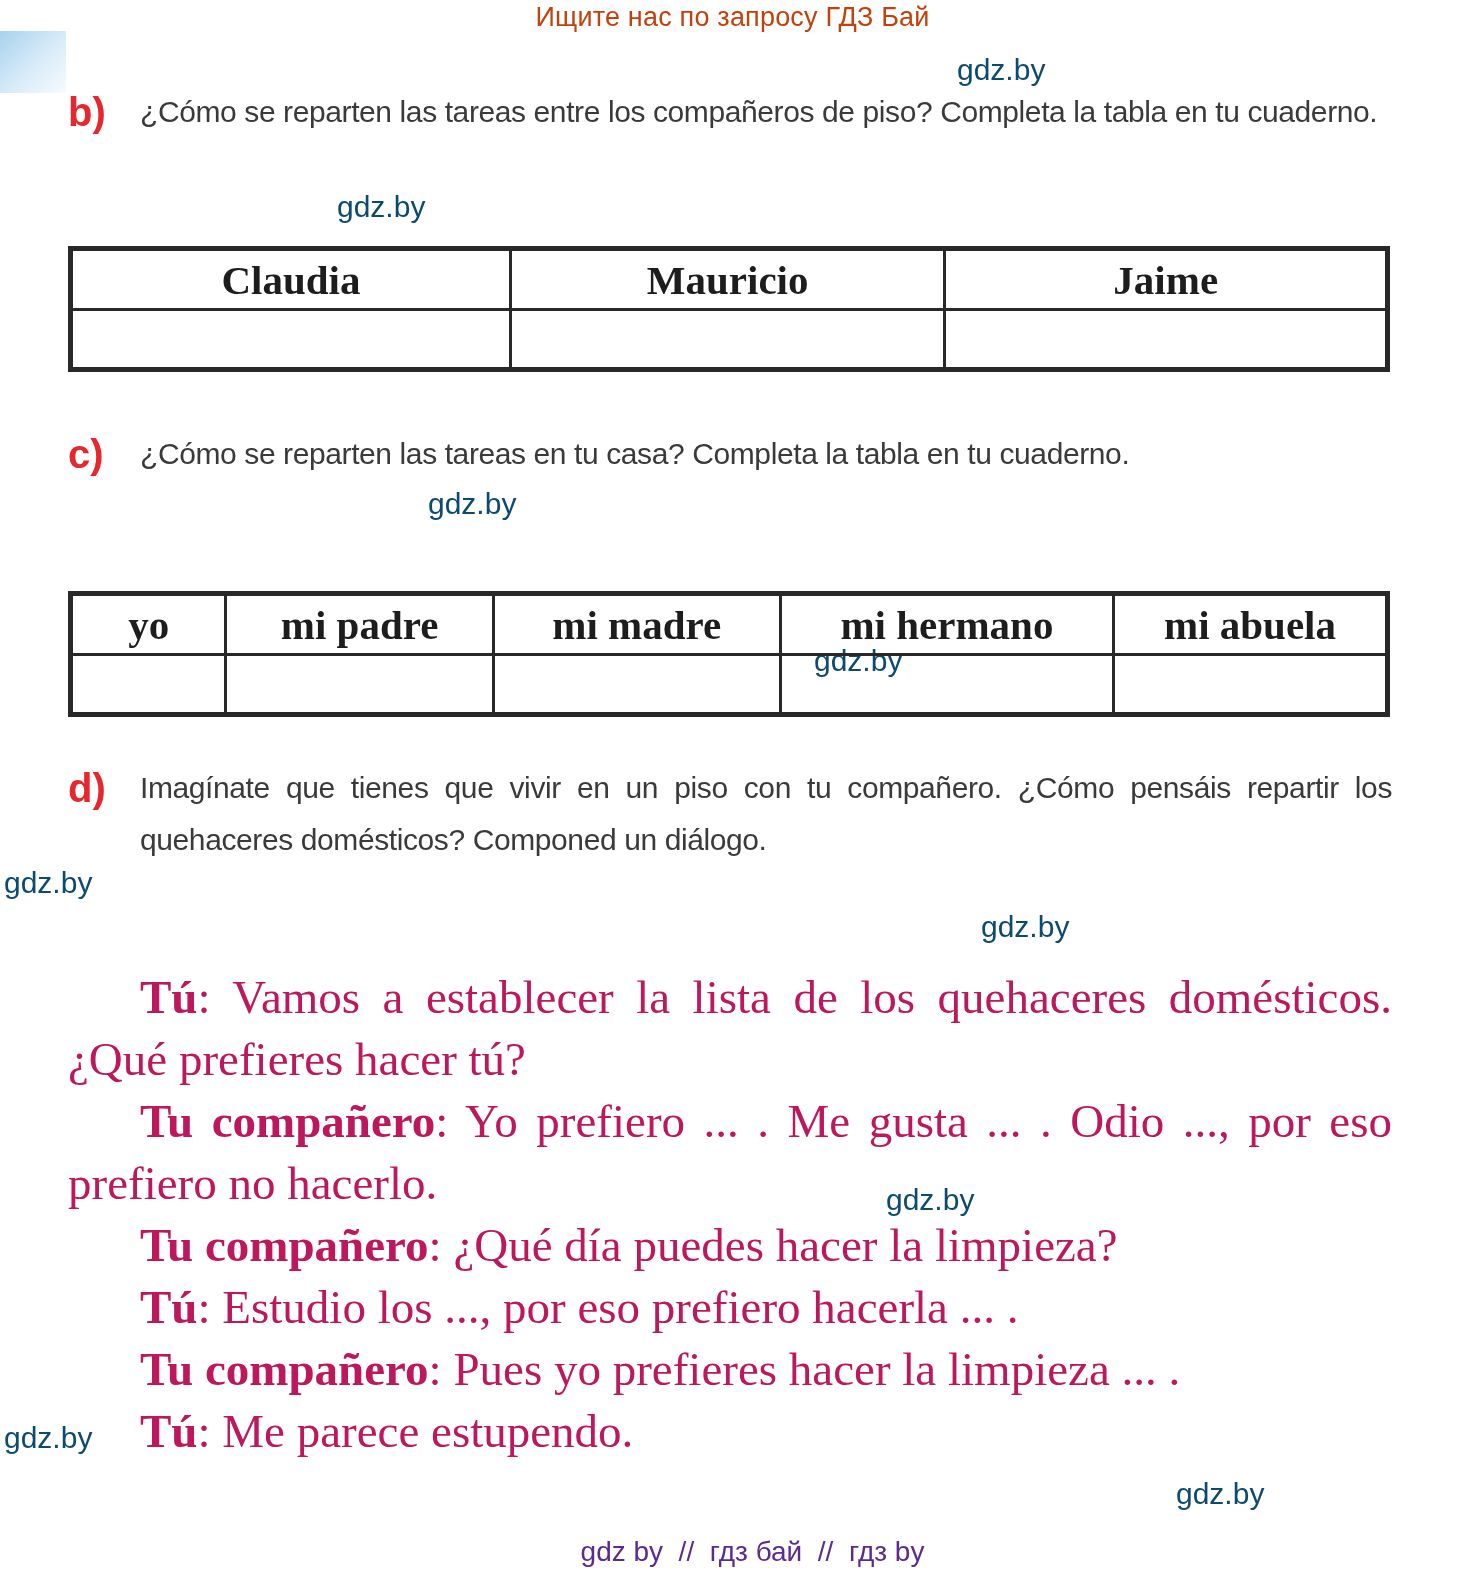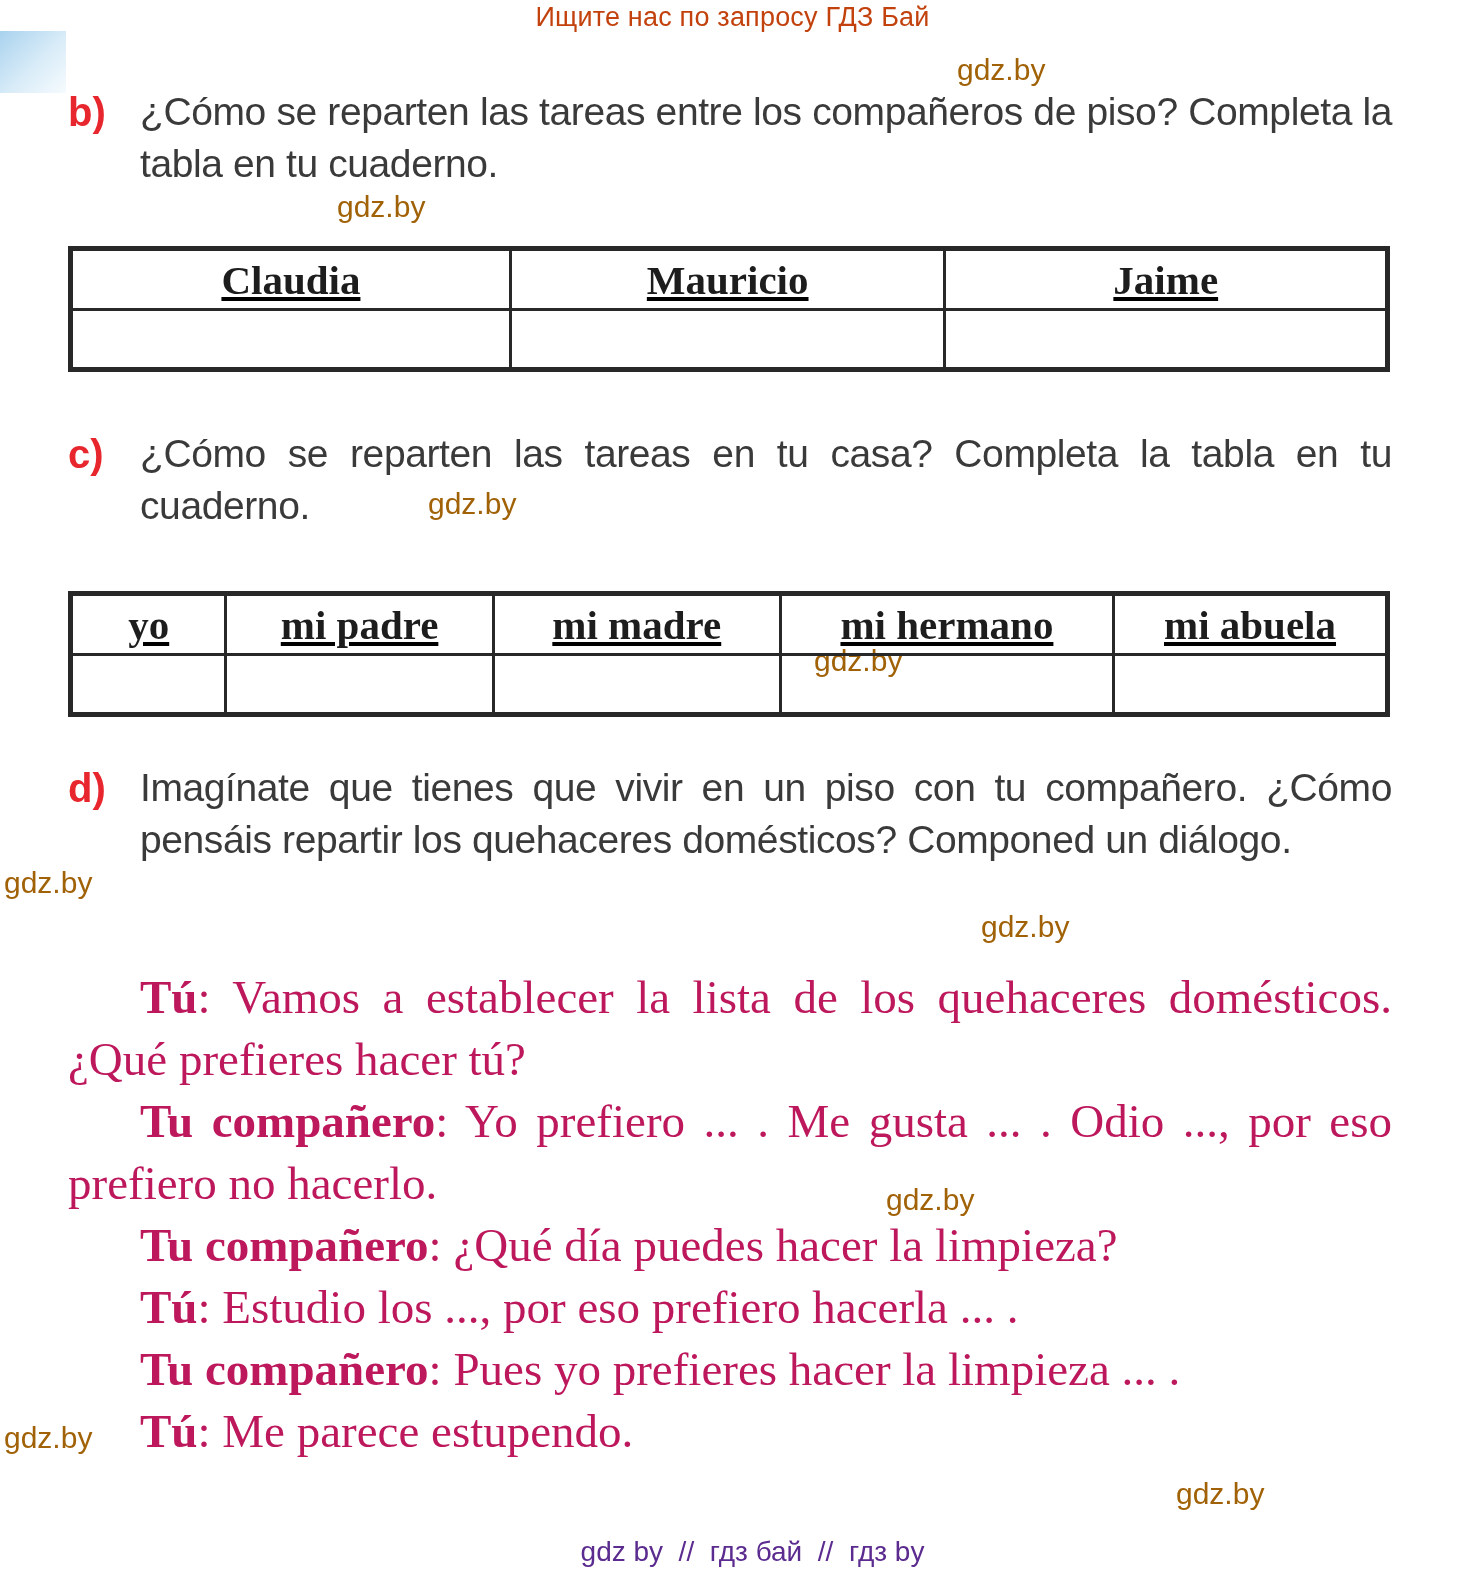--- a/index.html
+++ b/index.html
@@ -10,21 +10,21 @@
   
   .promo{
     position:absolute;top:2px;left:0;width:100%;text-align:center;
     color:#c2410c;font-size:27px;font-weight:500;letter-spacing:0.2px;
   }
   .corner{
     position:absolute;left:0;top:31px;width:66px;height:62px;
     background:linear-gradient(135deg,#a9d2ee 0%,#d9ecf8 55%,#f6fbfe 100%);
   }
   .wm{
-    position:absolute;color:#a16207;font-size:30px;line-height:30px;
+    position:absolute;color:#0c4a6e;font-size:30px;line-height:30px;
     font-family:"Liberation Sans", sans-serif;white-space:nowrap;
   }
   .wm1{left:957px;top:55px;}
   .wm2{left:337px;top:192px;}
   .wm3{left:428px;top:489px;}
   .wm4{left:814px;top:646px;}
   .wm5{left:4px;top:868px;}
   .wm6{left:981px;top:912px;}
   .wm7{left:886px;top:1185px;}
   .wm8{left:4px;top:1423px;}
@@ -33,31 +33,31 @@
     position:absolute;top:1536px;left:0;width:100%;text-align:center;
     color:#5b2b8f;font-size:28px;white-space:pre;padding-left:20px;
   }
   
   .ex-label{
     position:absolute;left:68px;color:#e8262d;font-weight:bold;
     font-size:40px;line-height:52px;
   }
   .ex-text{
     position:absolute;left:140px;width:1252px;color:#3a3a3a;
-    font-size:39px;line-height:52px;text-align:justify;letter-spacing:-0.4px;
+    font-size:30px;line-height:52px;text-align:justify;letter-spacing:-0.4px;
   }
   .lb{top:86px;} .lc{top:428px;} .ld{top:762px;}
   
   table.sheet{
     position:absolute;left:68px;width:1322px;border-collapse:collapse;
     table-layout:fixed;
   }
   .t-flatmates{top:246px;}
   .t-family{top:591px;border-radius:32px;}
-  table.sheet{border:5px solid #282828;text-decoration:underline;}
+  table.sheet{border:5px solid #282828;}
   table.sheet th, table.sheet td{border:3px solid #282828;}
   table.sheet th{
     font-family:"Liberation Serif", serif;font-weight:bold;color:#1d1d1d;
     font-size:41px;height:57px;text-align:center;vertical-align:middle;padding:0;
   }
   table.sheet td{height:56px;padding:0;}
   
   .dialogue{
     position:absolute;left:68px;top:966px;width:1324px;
     font-family:Liberation Serif, serif;color:#be185d;

